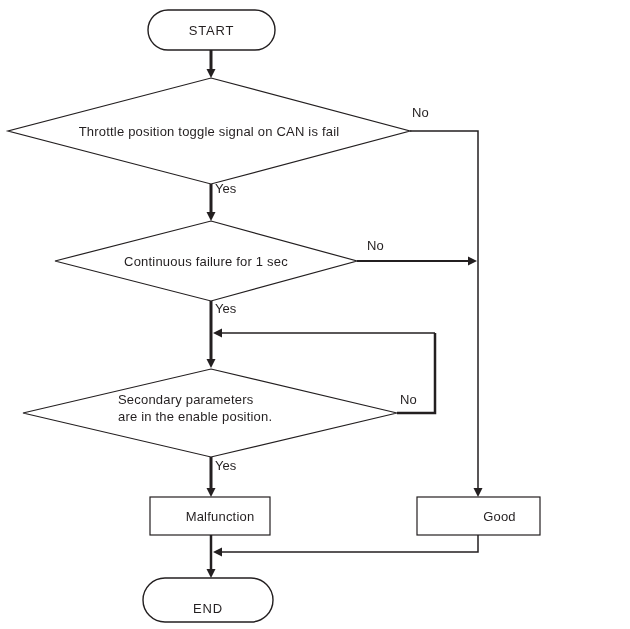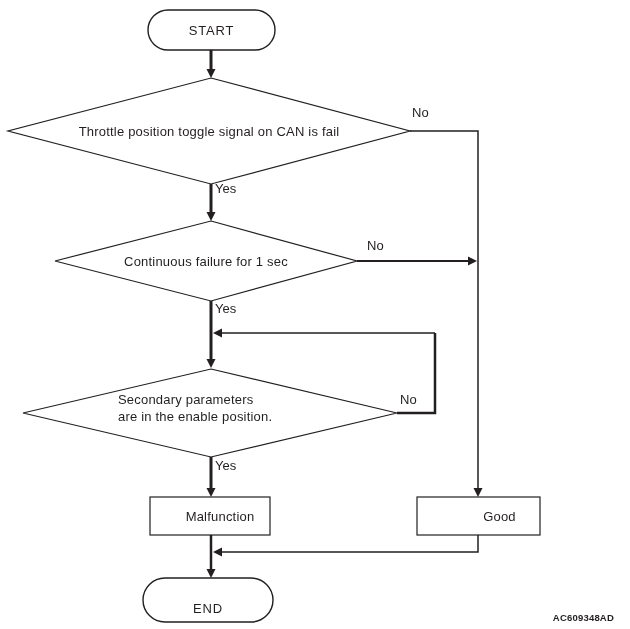--- a/index.html
+++ b/index.html
@@ -125,15 +125,14 @@
   <div class="lbl" style="left:215px; top:458px;">Yes</div>
 
   <div class="lbl" style="left:400px; top:392px;">No</div>
 
   <div class="lbl center node-text" style="left:150px; top:497px; width:140px; height:38px;">Malfunction</div>
 
   <div class="lbl center node-text" style="left:417px; top:497px; width:123px; height:38px;margin-left:21px;">Good</div>
 
   <div class="lbl center terminator-text" style="left:143px; top:578px; width:130px; height:61px;">END</div>
 
-  <div class="lbl fig-code" style="left:499px; top:610px; width:115px;">AC609348AD</div>
 
 </div>
 
 </body></html>

